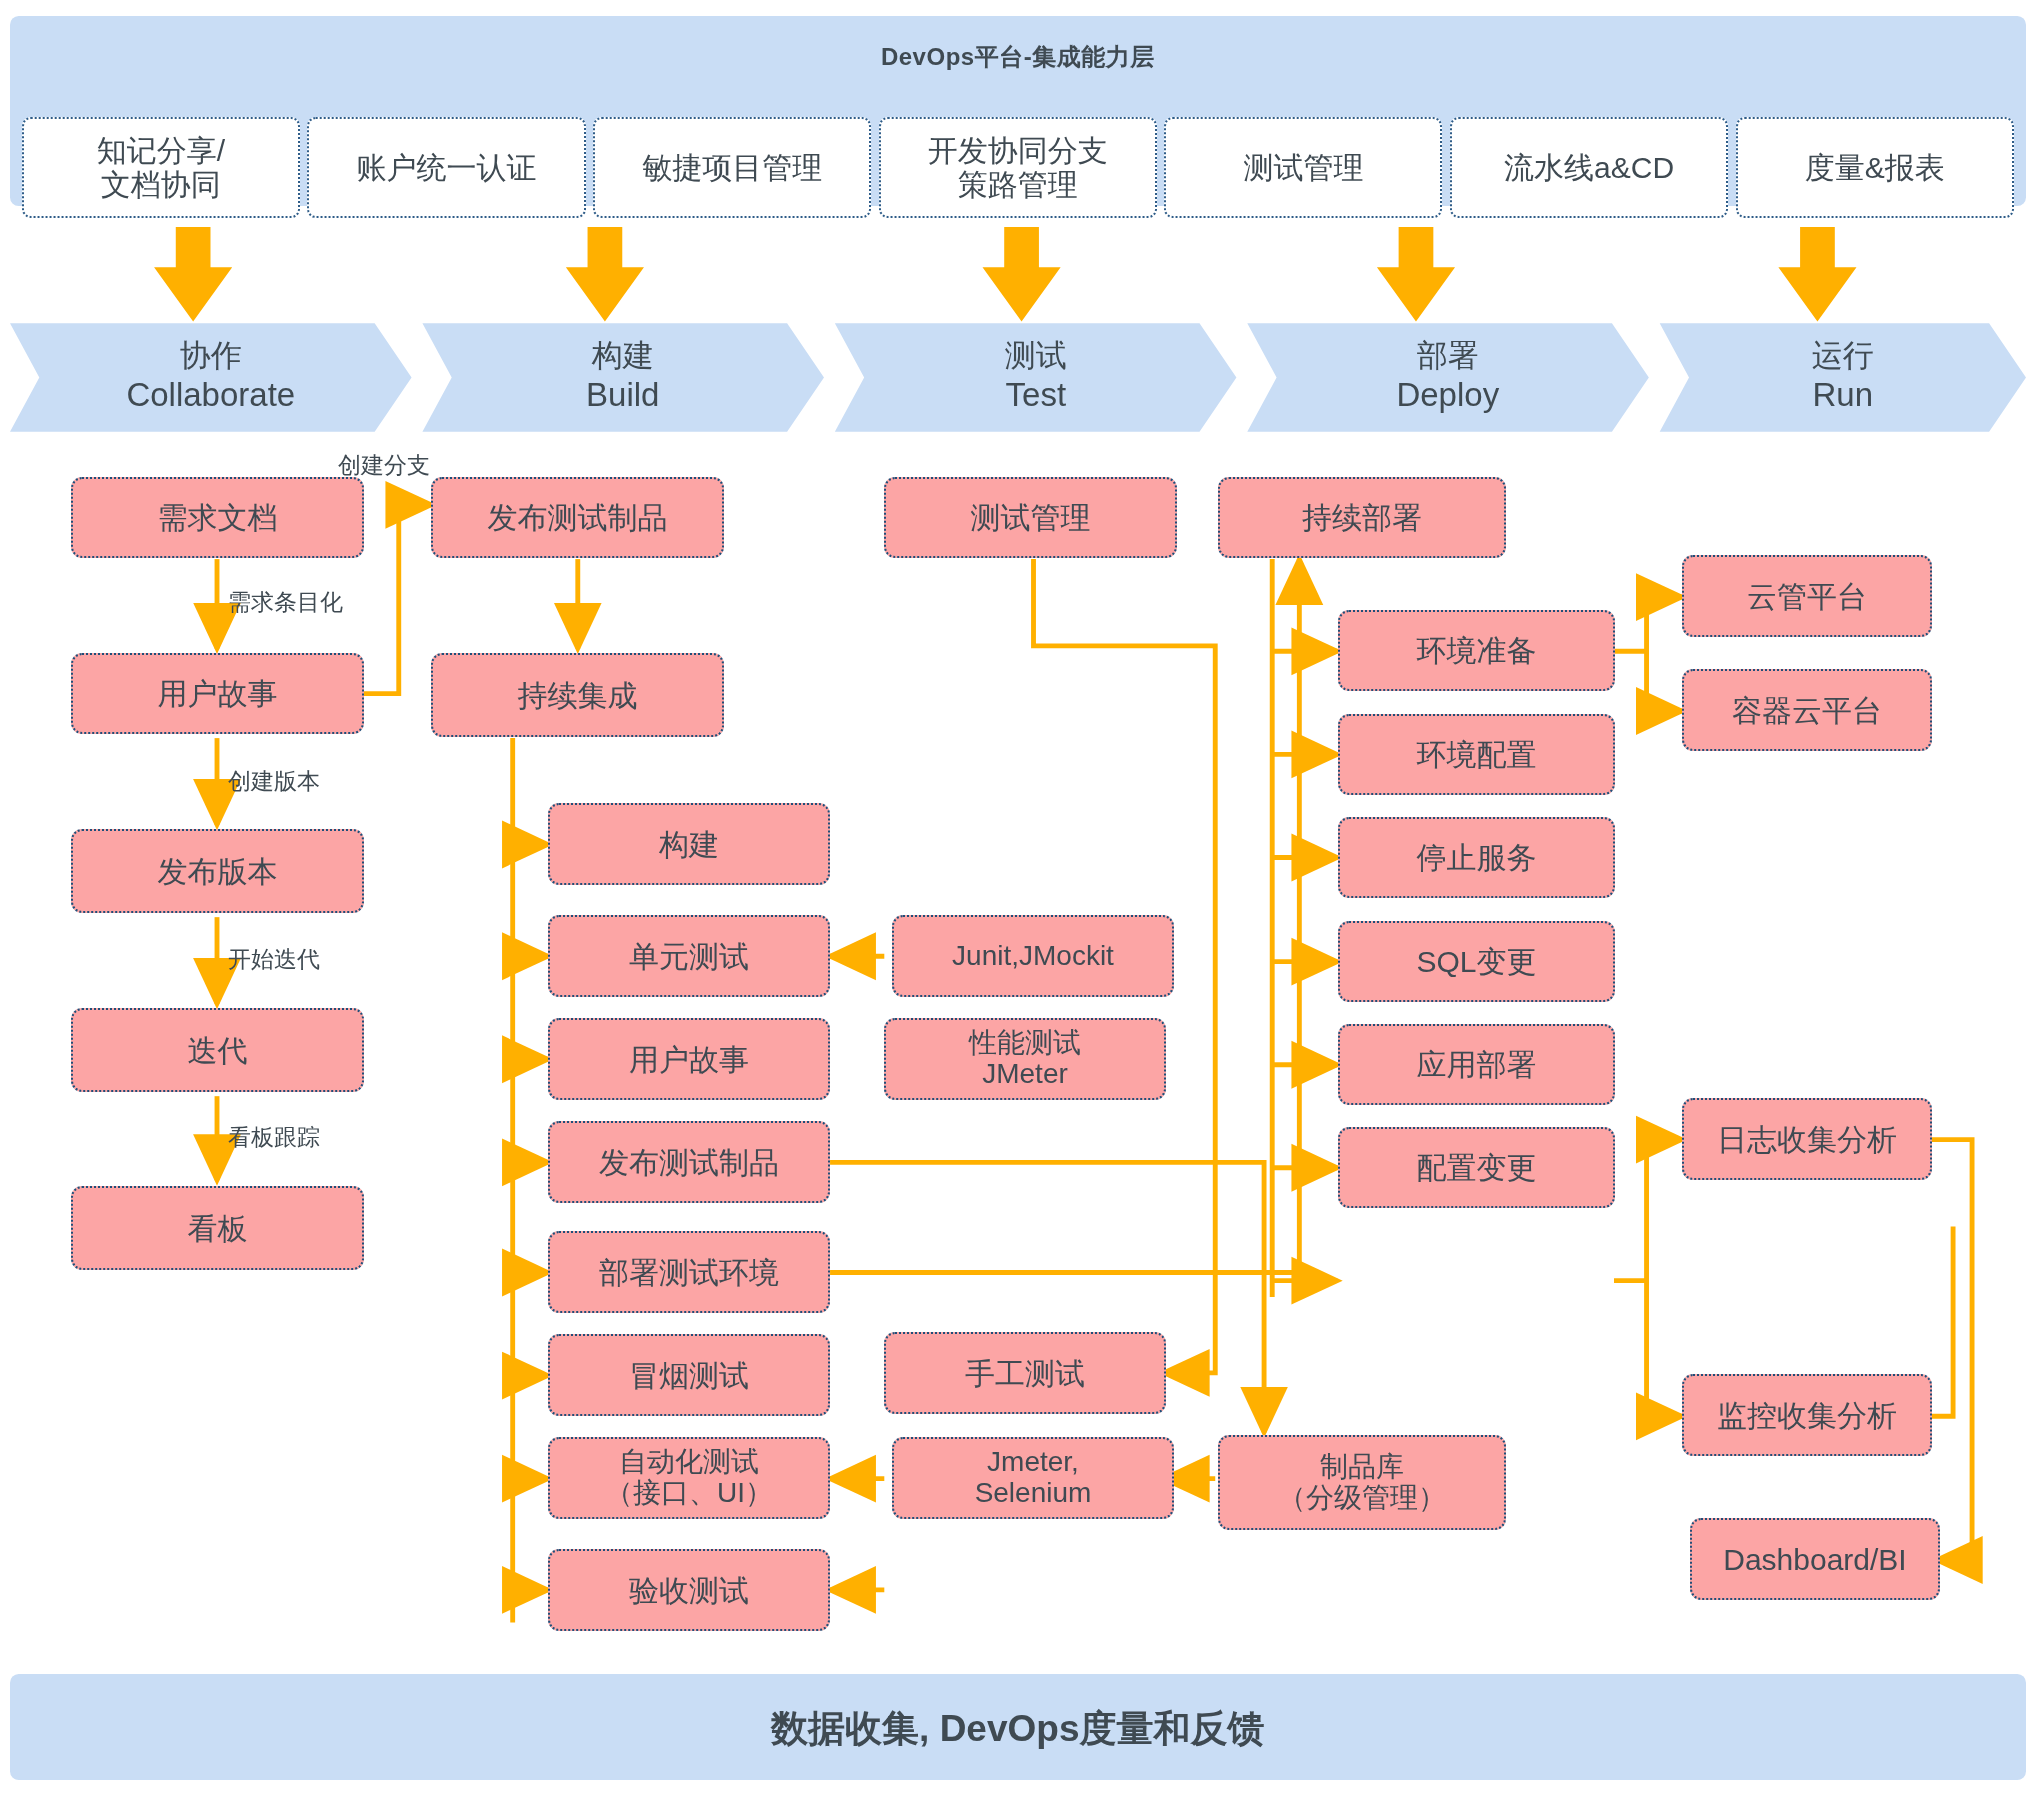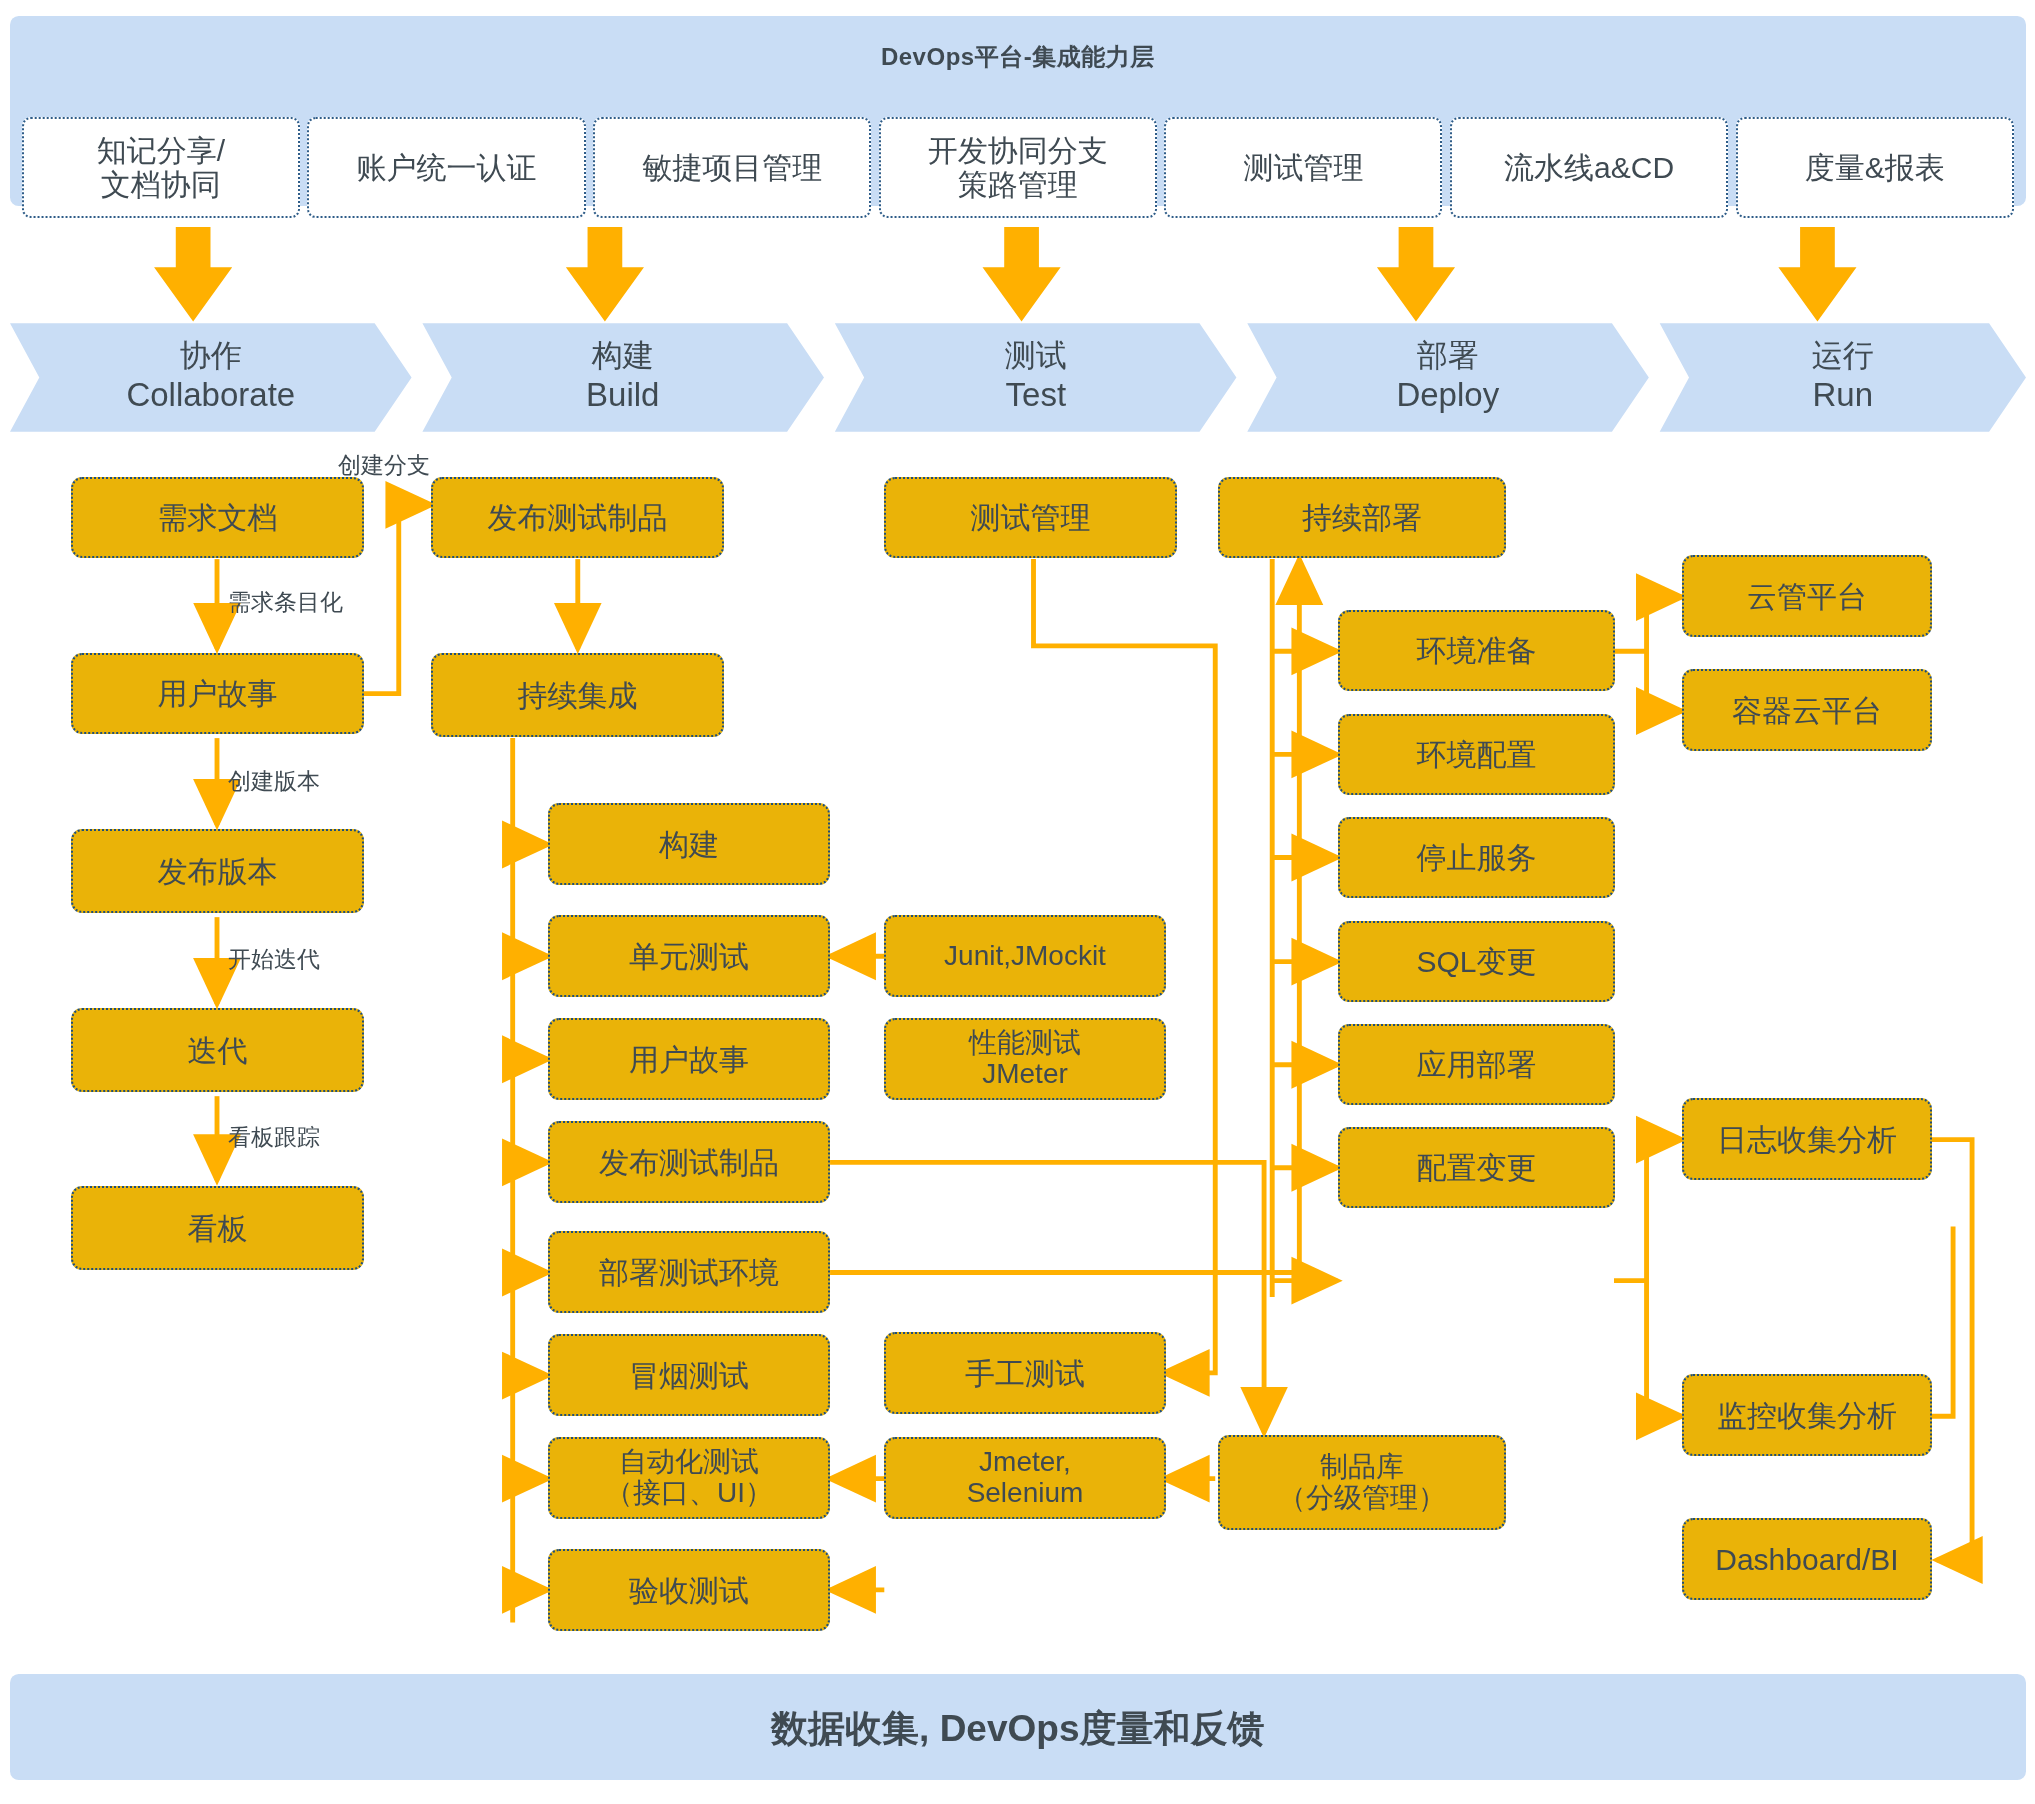--- a/index.html
+++ b/index.html
@@ -46,32 +46,32 @@
   #phase-row { position: absolute; left: 9.8px; top: 323px; width: 2016px; height: 109px; }
   .chev-label {
     position: absolute; text-align: center; width: 100%;
     top: 14px; font-size: 31px; line-height: 1.24; color: #3F4A52;
   }
   .chev-label .en { font-size: 33px; }
 
   
   .node {
     position: absolute;
-    background: #eab308;
+    background: #fca5a5;
     border: 2.7px dotted #1F4E79;
     border-radius: 11px;
     display: flex; align-items: center; justify-content: center;
     text-align: center;
     color: #3F4A52;
     font-size: 30px; line-height: 1.1;
     white-space: pre-line;
     padding: 1.1px 4.3px;
   }
   .node.sm { font-size: 28px; }
-  .node.lat { font-family: "Liberation Sans", "DejaVu Sans", sans-serif; }
+  .node.lat { font-family: "Liberation Sans", "DejaVu Sans", sans-serif; margin-left: 8px; }
 
   
   .elabel {
     position: absolute; font-size: 23px; color: #3F4A52;
     white-space: nowrap;
   }
 
   
   #foot-band { left: 9.8px; top: 1674px; width: 2016px; height: 106px; }
   #foot-title {

